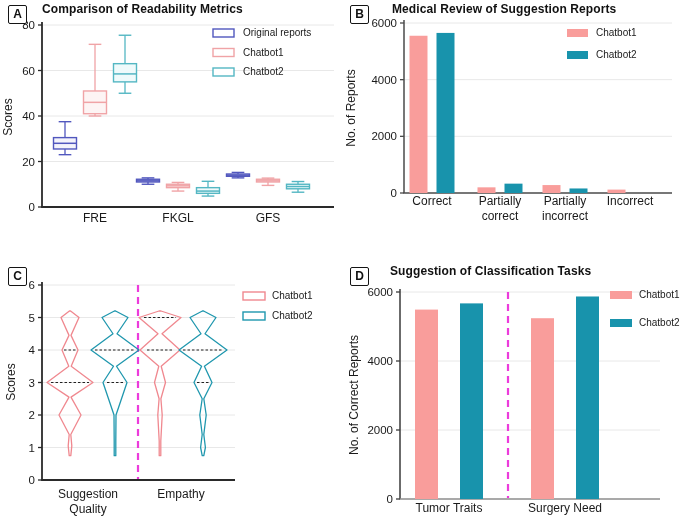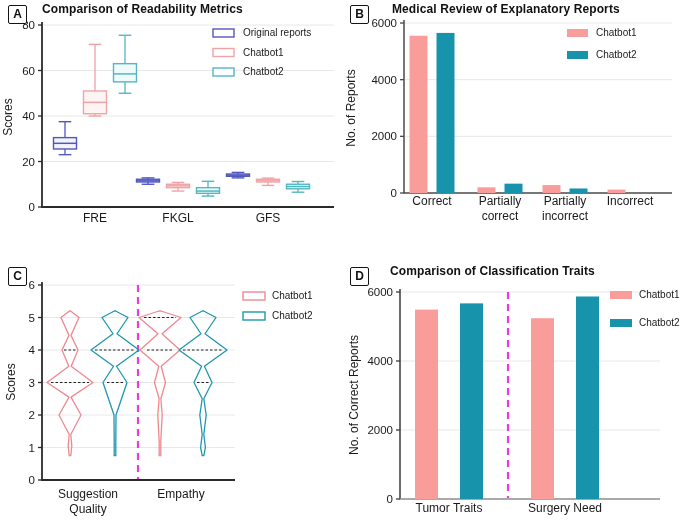--- a/index.html
+++ b/index.html
@@ -145,21 +145,21 @@
       <text x="158" y="220" text-anchor="middle" font-size="12" fill="#1a1a1a" font-family="&quot;Liberation Sans&quot;, sans-serif" font-weight="normal">correct</text>
       <text x="223" y="205" text-anchor="middle" font-size="12" fill="#1a1a1a" font-family="&quot;Liberation Sans&quot;, sans-serif" font-weight="normal">Partially</text>
       <text x="223" y="220" text-anchor="middle" font-size="12" fill="#1a1a1a" font-family="&quot;Liberation Sans&quot;, sans-serif" font-weight="normal">incorrect</text>
       <text x="288" y="205" text-anchor="middle" font-size="12" fill="#1a1a1a" font-family="&quot;Liberation Sans&quot;, sans-serif" font-weight="normal">Incorrect</text>
       <rect x="225" y="29" width="21" height="8" fill="#F99D9B"></rect>
       <text x="254" y="36" text-anchor="start" font-size="10" fill="#1a1a1a" font-family="&quot;Liberation Sans&quot;, sans-serif" font-weight="normal">Chatbot1</text>
       <rect x="225" y="51" width="21" height="8" fill="#1893AC"></rect>
       <text x="254" y="58" text-anchor="start" font-size="10" fill="#1a1a1a" font-family="&quot;Liberation Sans&quot;, sans-serif" font-weight="normal">Chatbot2</text>
     </svg>
   <div class="plabel">B</div>
-  <div class="ptitle" style="left:50px;width:280px;">Medical Review of Explanatory Reports</div>
+  <div class="ptitle" style="left:50px;width:280px;">Medical Review of Suggestion Reports</div>
   <div class="ylab" style="left:-30px;top:101px;">No. of Reports</div>
 </section>
 
 <section class="panel" id="panel-c">
   <svg class="chart" id="chart-c" width="342" height="262">
       <line x1="42" y1="185.5" x2="235" y2="185.5" stroke="#E8E8E8" stroke-width="1"></line>
       <line x1="42" y1="153" x2="235" y2="153" stroke="#E8E8E8" stroke-width="1"></line>
       <line x1="42" y1="120.5" x2="235" y2="120.5" stroke="#E8E8E8" stroke-width="1"></line>
       <line x1="42" y1="88" x2="235" y2="88" stroke="#E8E8E8" stroke-width="1"></line>
       <line x1="42" y1="55.5" x2="235" y2="55.5" stroke="#E8E8E8" stroke-width="1"></line>
@@ -226,15 +226,15 @@
       <rect x="118" y="41.38499999999999" width="23" height="195.615" fill="#1893AC"></rect>
       <rect x="234" y="34.485000000000014" width="23" height="202.515" fill="#1893AC"></rect>
       <text x="107" y="250" text-anchor="middle" font-size="12" fill="#1a1a1a" font-family="&quot;Liberation Sans&quot;, sans-serif" font-weight="normal">Tumor Traits</text>
       <text x="223" y="250" text-anchor="middle" font-size="12" fill="#1a1a1a" font-family="&quot;Liberation Sans&quot;, sans-serif" font-weight="normal">Surgery Need</text>
       <rect x="268" y="29" width="22" height="8" fill="#F99D9B"></rect>
       <text x="297" y="36" text-anchor="start" font-size="10" fill="#1a1a1a" font-family="&quot;Liberation Sans&quot;, sans-serif" font-weight="normal">Chatbot1</text>
       <rect x="268" y="57" width="22" height="8" fill="#1893AC"></rect>
       <text x="297" y="64" text-anchor="start" font-size="10" fill="#1a1a1a" font-family="&quot;Liberation Sans&quot;, sans-serif" font-weight="normal">Chatbot2</text>
     </svg>
   <div class="plabel">D</div>
-  <div class="ptitle" style="left:48px;width:270px;">Comparison of Classification Traits</div>
+  <div class="ptitle" style="left:48px;width:270px;">Suggestion of Classification Tasks</div>
   <div class="ylab" style="left:-48px;top:126px;">No. of Correct Reports</div>
 </section>
 
 </body></html>

